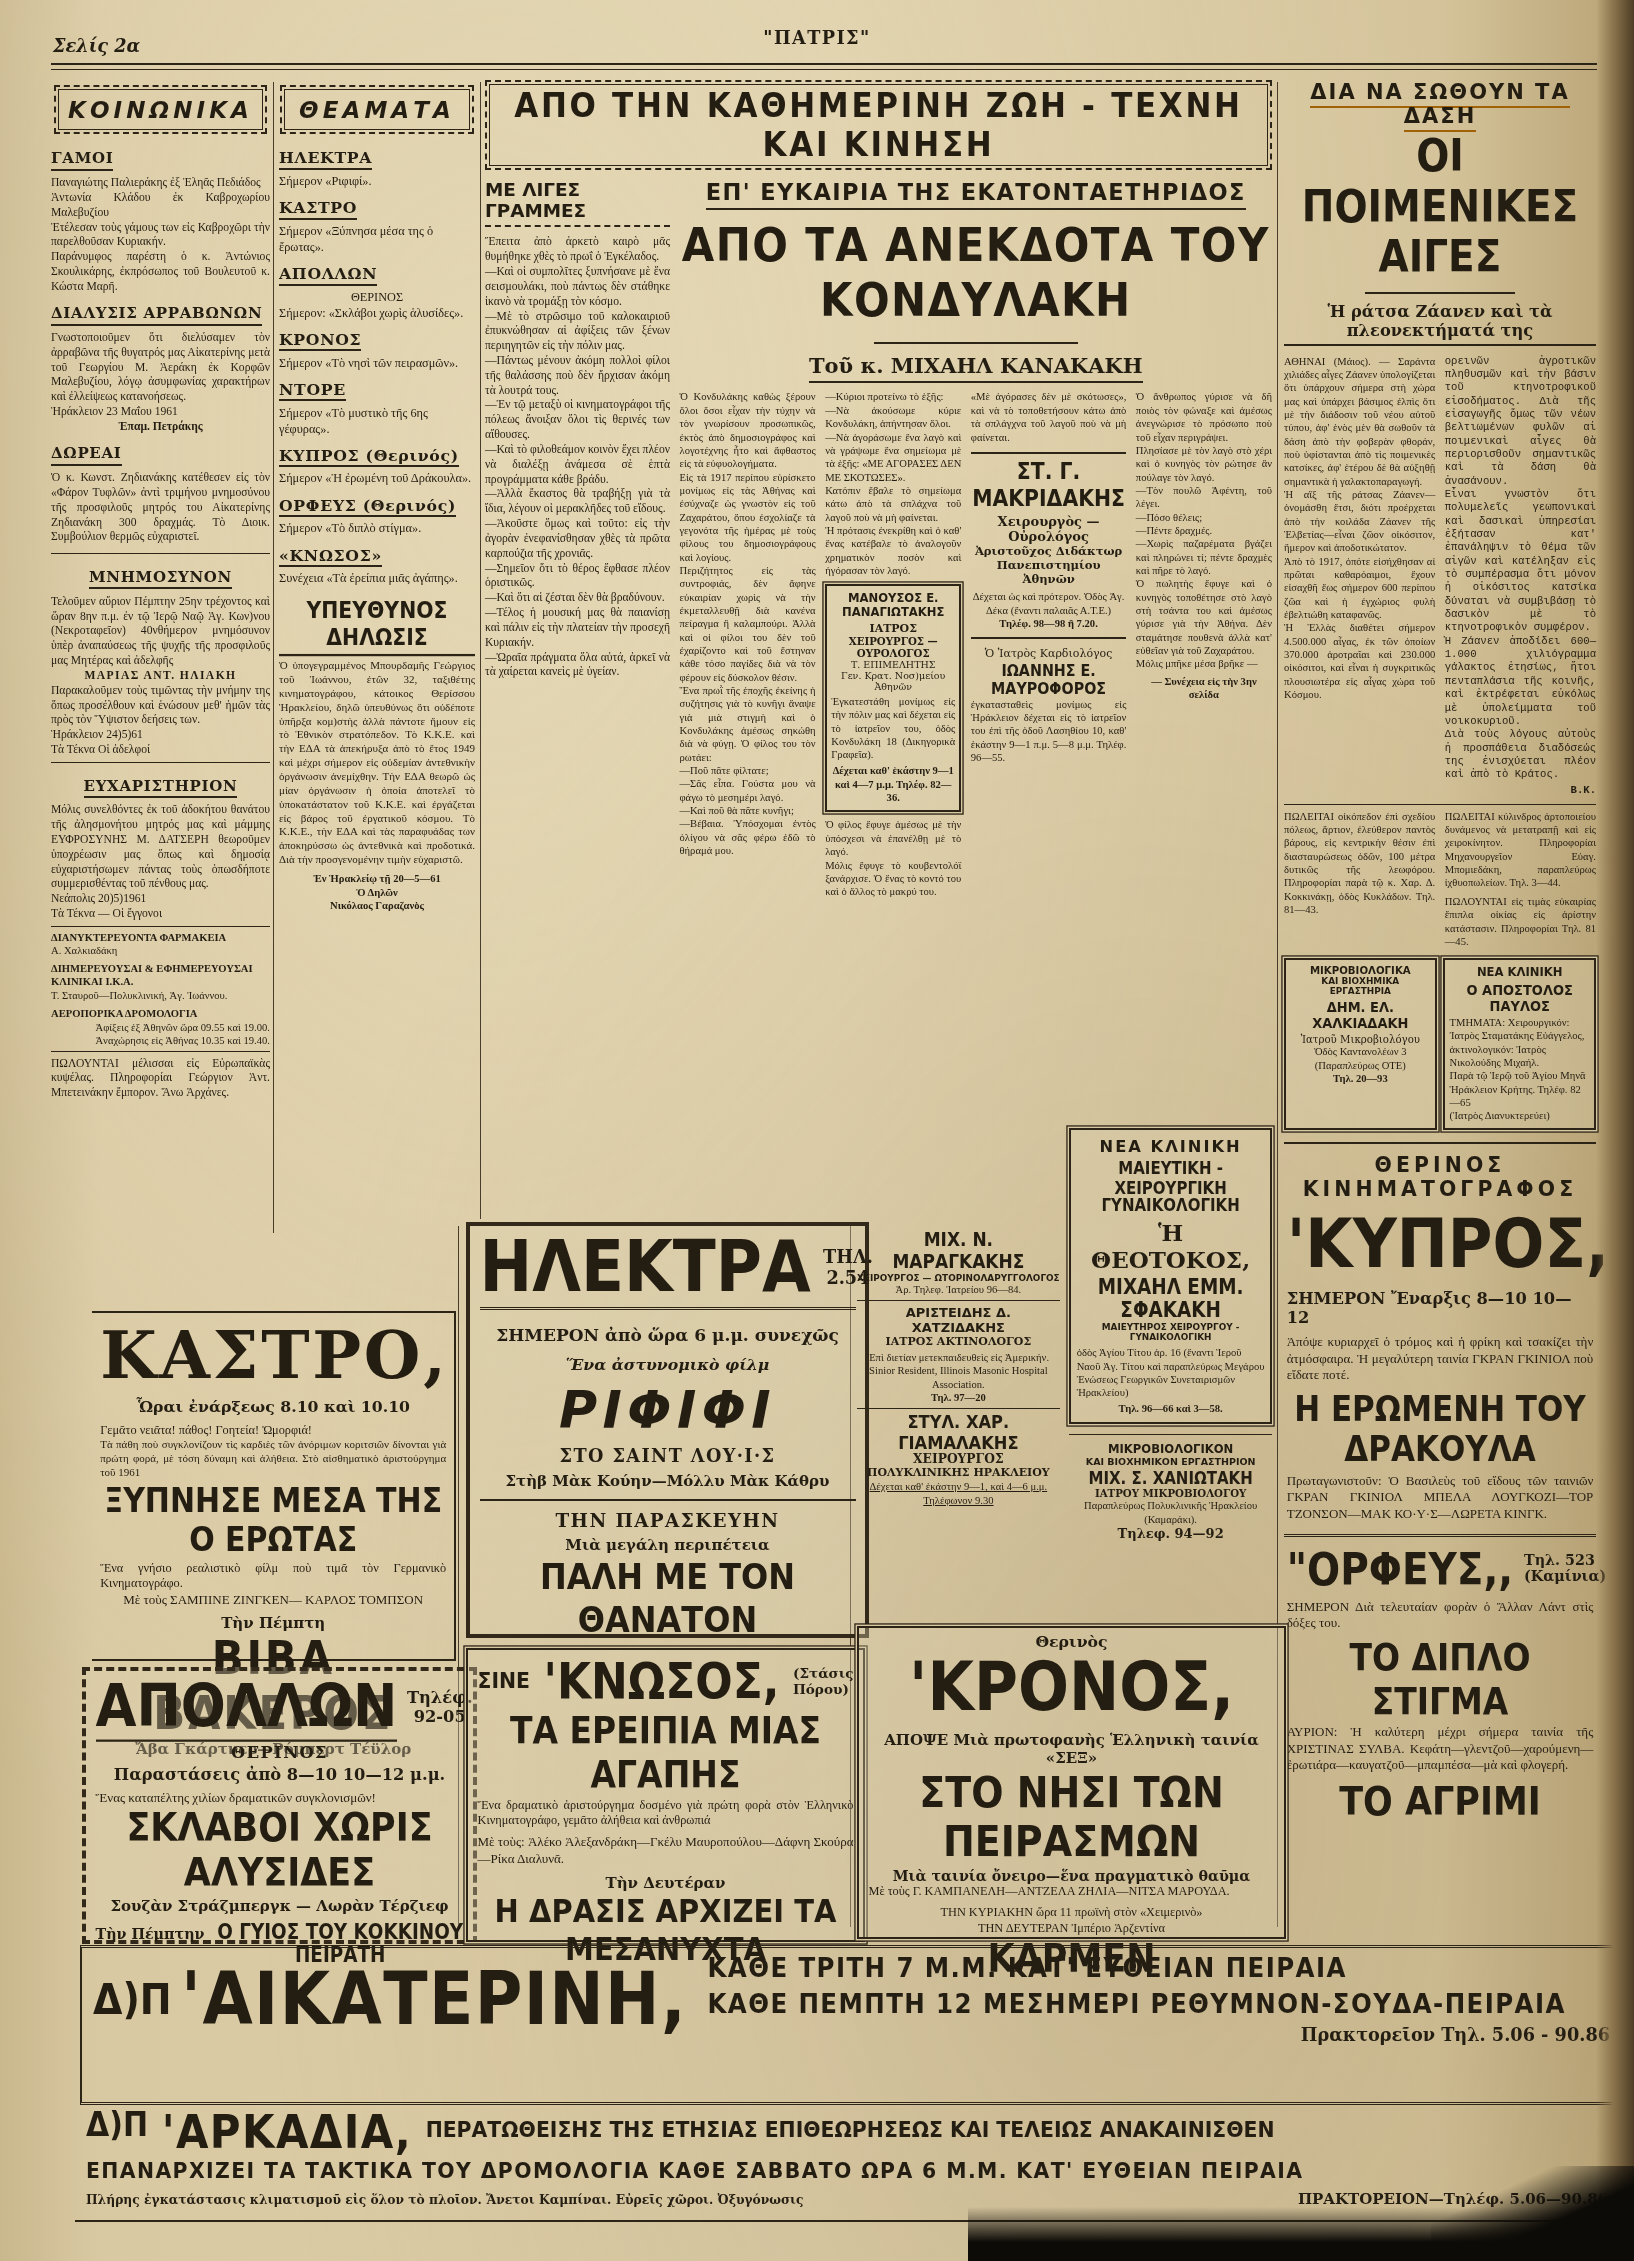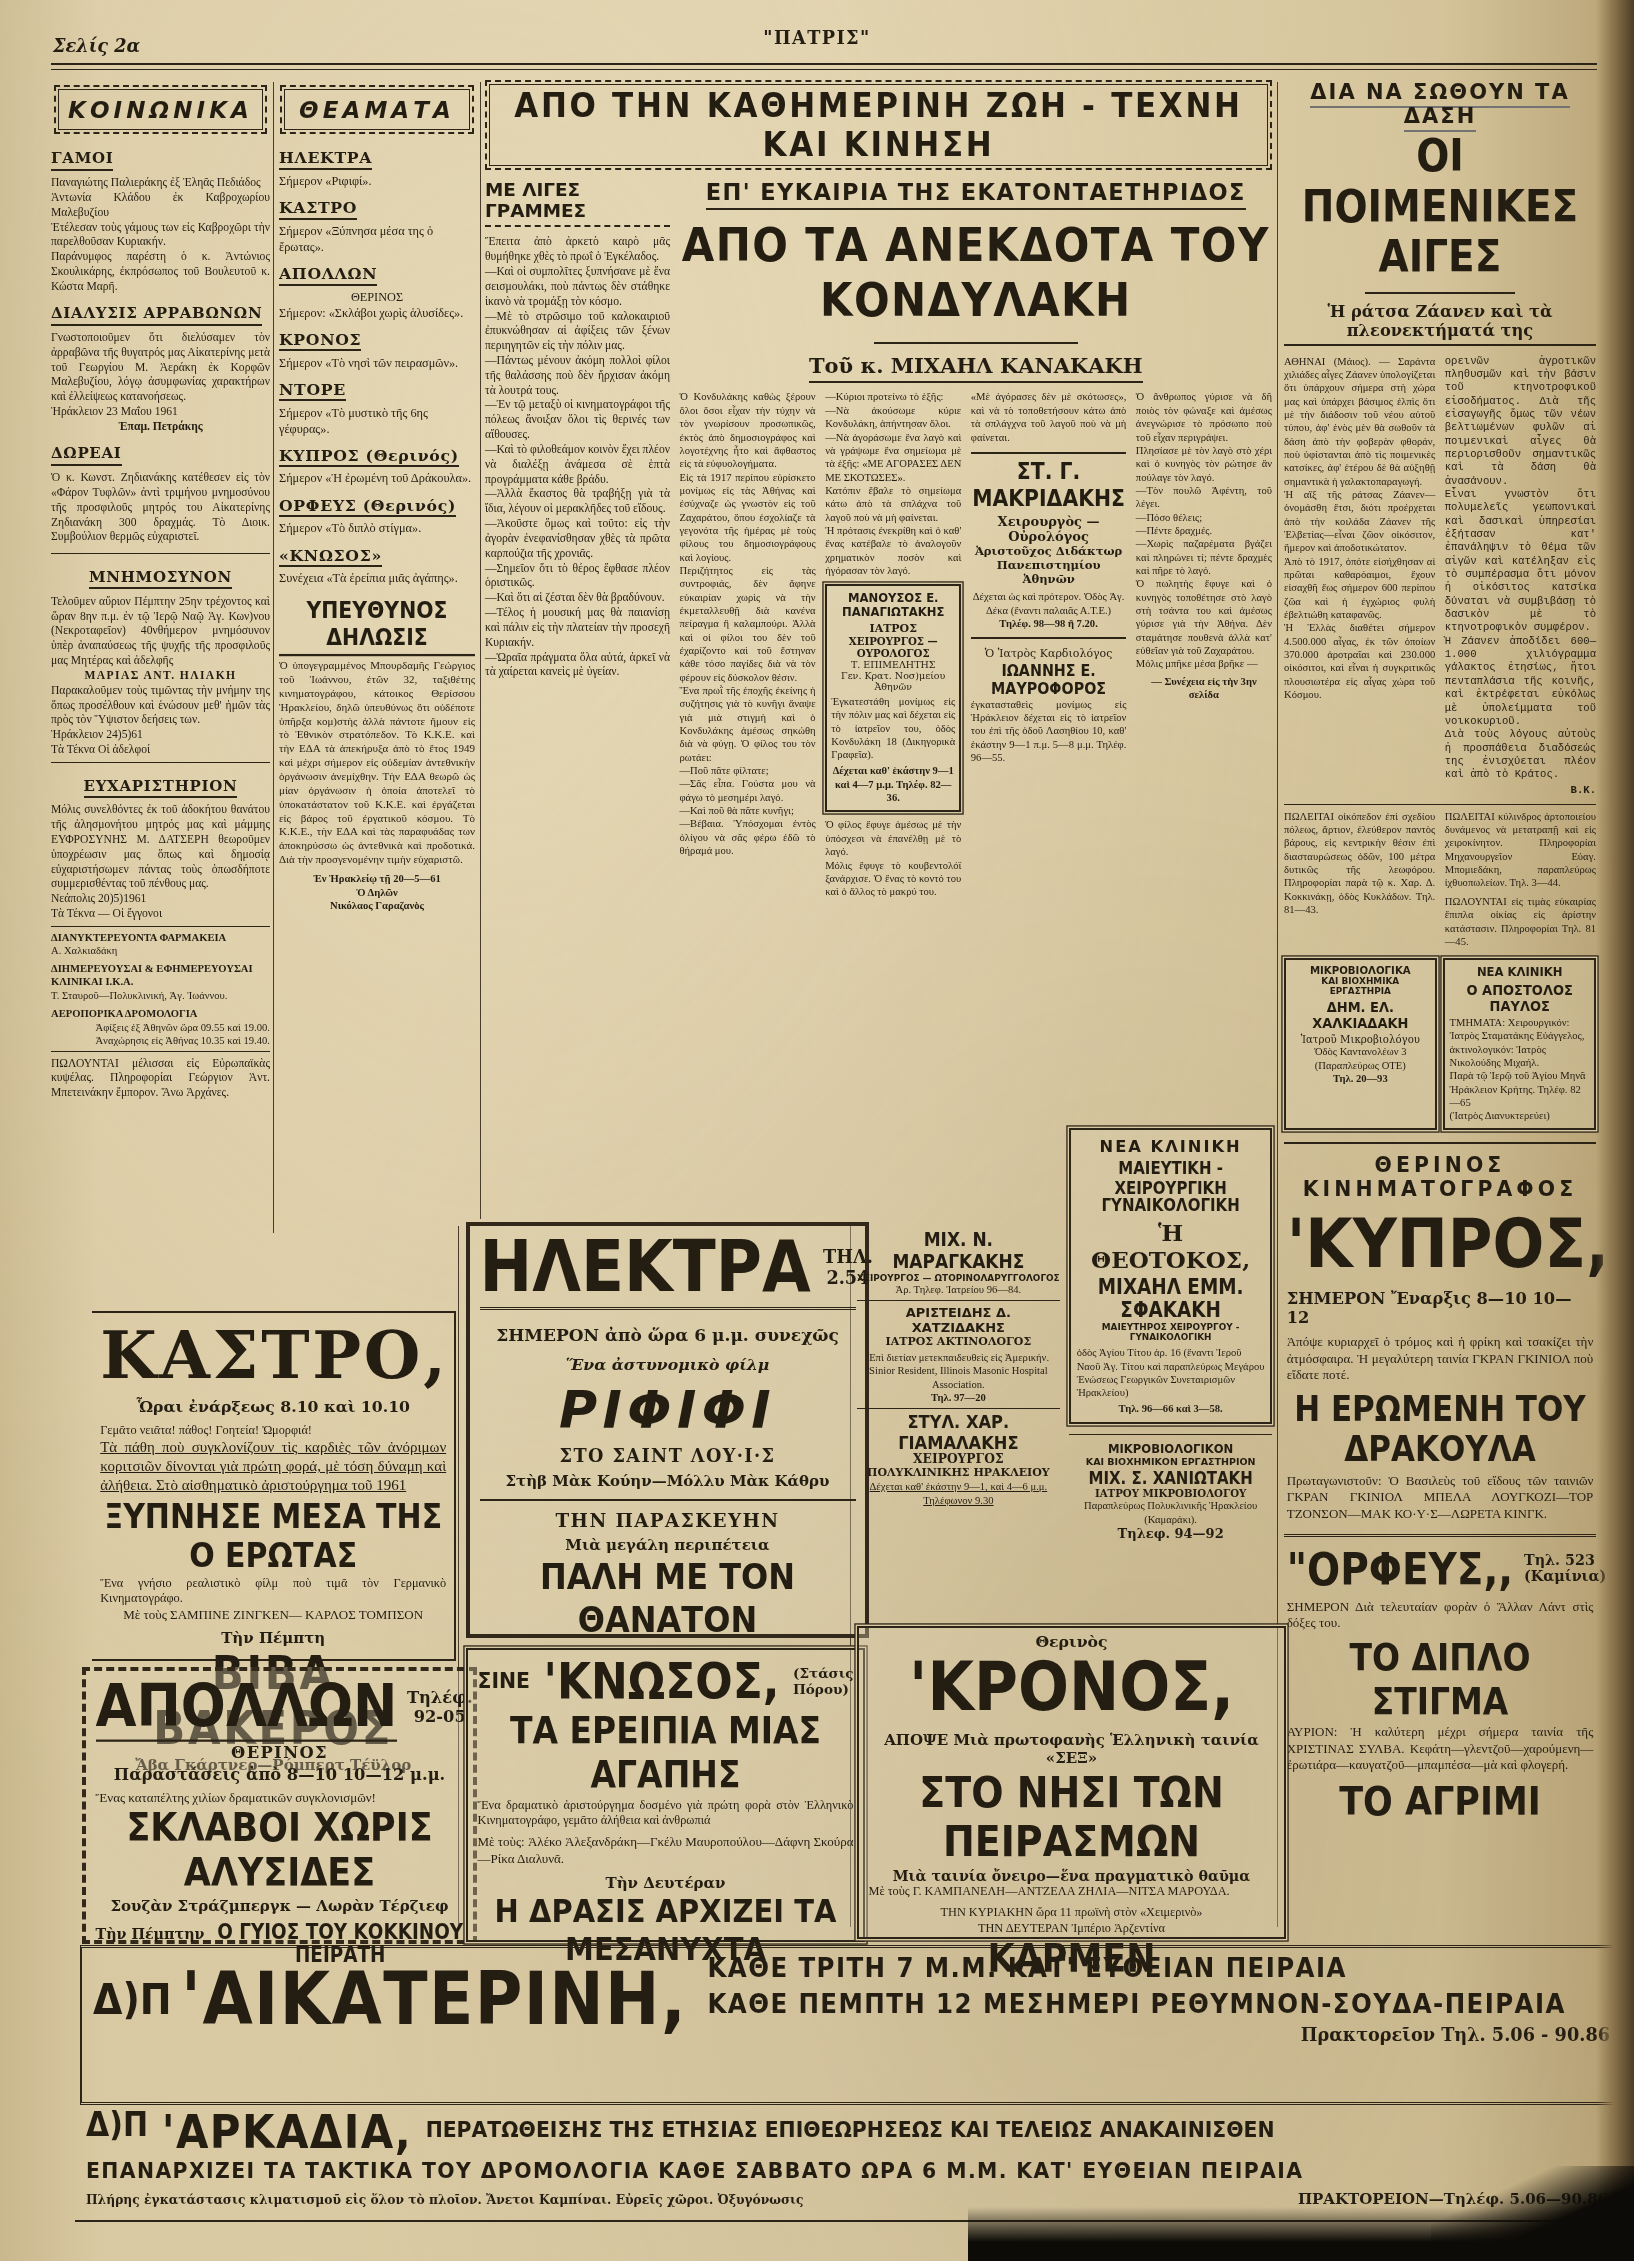--- a/index.html
+++ b/index.html
@@ -235,21 +235,21 @@
 Μόλις μπῆκε μέσα βρῆκε —</div>
           <div class="small-txt b ctr" style="margin-top:4.1px;">— Συνέχεια εἰς τὴν 3ην σελίδα</div>
         </div>
       </div>
     </div>
   </div>
 </div>
 
 <div class="abs" style="left:1284px;top:80px;width:312px;">
   <div class="ctr">
-    <span class="sans b" style="font-size:21px;letter-spacing:2px;border-bottom:2px solid #737373;padding-bottom:2px;">ΔΙΑ ΝΑ ΣΩΘΟΥΝ ΤΑ ΔΑΣΗ</span>
+    <span class="sans b" style="font-size:21px;letter-spacing:2px;border-bottom:2px solid #a16207;padding-bottom:2px;">ΔΙΑ ΝΑ ΣΩΘΟΥΝ ΤΑ ΔΑΣΗ</span>
   </div>
   <div class="film-big" style="font-size:39px;margin-top:11px;">ΟΙ ΠΟΙΜΕΝΙΚΕΣ ΑΙΓΕΣ</div>
   <div class="ctr" style="margin-top:9.5px;"><span style="display:inline-block;width:150px;border-top:2.7px solid #2c2417;"></span></div>
   <div class="serif b ctr" style="font-size:16.3px;margin-top:6.8px;border-bottom:2.7px double #2c2417;padding-bottom:4.1px;">Ἡ ράτσα Ζάανεν καὶ τὰ πλεονεκτήματά της</div>
   <div style="display:flex;gap:9.5px;margin-top:8.2px;">
     <div style="flex:1;" class="small-txt just pre">ΑΘΗΝΑΙ (Μάιος). — Σαράντα χιλιάδες αἶγες Ζάανεν ὑπολογίζεται ὅτι ὑπάρχουν σήμερα στὴ χώρα μας καὶ ὑπάρχει βάσιμος ἐλπὶς ὅτι μὲ τὴν διάδοσιν τοῦ νέου αὐτοῦ τύπου, ἀφ' ἑνὸς μὲν θὰ σωθοῦν τὰ δάση ἀπὸ τὴν φοβερὰν φθοράν, ποὺ ὑφίστανται ἀπὸ τὶς ποιμενικὲς κατσίκες, ἀφ' ἑτέρου δὲ θὰ αὐξηθῇ σημαντικὰ ἡ γαλακτοπαραγωγή.
 Ἡ αἲξ τῆς ράτσας Ζάανεν—ὀνομάσθη ἔτσι, διότι προέρχεται ἀπὸ τὴν κοιλάδα Ζάανεν τῆς Ἑλβετίας—εἶναι ζῶον οἰκόσιτον, ἥμερον καὶ ἀποδοτικώτατον.
 Ἀπὸ τὸ 1917, ὁπότε εἰσήχθησαν αἱ πρῶται καθαρόαιμοι, ἔχουν εἰσαχθῆ ἕως σήμερον 600 περίπου ζῶα καὶ ἡ ἐγχώριος φυλὴ ἐβελτιώθη καταφανῶς.
 Ἡ Ἑλλὰς διαθέτει σήμερον 4.500.000 αἶγας, ἐκ τῶν ὁποίων 370.000 ἀροτραῖαι καὶ 230.000 οἰκόσιτοι, καὶ εἶναι ἡ συγκριτικῶς πλουσιωτέρα εἰς αἶγας χώρα τοῦ Κόσμου.</div>
     <div style="flex:1;font-family:Liberation Mono, monospace;">
@@ -324,21 +324,21 @@
   <div class="serif b ctr" style="font-size:15px;margin-top:6.8px;border-bottom:2px solid #2c2417;padding-bottom:8.2px;">Στὴβ Μὰκ Κούην—Μόλλυ Μὰκ Κάθρυ</div>
   <div class="serif b ctr cap" style="font-size:18.4px;margin-top:9.5px;">ΤΗΝ ΠΑΡΑΣΚΕΥΗΝ</div>
   <div class="serif b ctr" style="font-size:15px;margin-top:5.4px;">Μιὰ μεγάλη περιπέτεια</div>
   <div class="film-big" style="font-size:32px;margin-top:5.4px;">ΠΑΛΗ ΜΕ ΤΟΝ ΘΑΝΑΤΟΝ</div>
 </div>
 
 <div class="abs" style="left:92px;top:1311px;width:346px;height:338px;border:2.7px double #2c2417;border-left:none;border-right:2px solid #2c2417;padding:4.1px 8.2px;">
   <div class="serif b ctr" style="font-size:65px;letter-spacing:2.7px;">ΚΑΣΤΡΟ,</div>
   <div class="serif b ctr" style="font-size:15.7px;margin-top:4.1px;">Ὧραι ἐνάρξεως 8.10 καὶ 10.10</div>
   <div class="small-txt" style="font-size:12.3px;margin-top:6.8px;">Γεμᾶτο νειᾶτα! πάθος! Γοητεία! Ὠμορφιά!</div>
-  <div class="small-txt just" style="font-size:15px;text-decoration:underline;">Τὰ πάθη ποὺ συγκλονίζουν τὶς καρδιὲς τῶν ἀνόριμων κοριτσιῶν δίνονται γιὰ πρώτη φορά, μὲ τόση δύναμη καὶ ἀλήθεια. Στὸ αἰσθηματικὸ ἀριστούργημα τοῦ 1961</div>
+  <div class="small-txt just" style="font-size:11px;">Τὰ πάθη ποὺ συγκλονίζουν τὶς καρδιὲς τῶν ἀνόριμων κοριτσιῶν δίνονται γιὰ πρώτη φορά, μὲ τόση δύναμη καὶ ἀλήθεια. Στὸ αἰσθηματικὸ ἀριστούργημα τοῦ 1961</div>
   <div class="film-big" style="font-size:30px;margin-top:5.4px;">ΞΥΠΝΗΣΕ ΜΕΣΑ ΤΗΣ Ο ΕΡΩΤΑΣ</div>
   <div class="small-txt just" style="font-size:12.3px;margin-top:5.4px;">Ἕνα γνήσιο ρεαλιστικὸ φίλμ ποὺ τιμᾶ τὸν Γερμανικὸ Κινηματογράφο.</div>
   <div class="small-txt ctr" style="font-size:13px;">Μὲ τοὺς ΣΑΜΠΙΝΕ ΖΙΝΓΚΕΝ— ΚΑΡΛΟΣ ΤΟΜΠΣΟΝ</div>
   <div class="serif b ctr" style="font-size:15px;margin-top:5.4px;">Τὴν Πέμπτη</div>
   <div class="film-big" style="font-size:42px;margin-top:4.1px;letter-spacing:2.7px;">ΒΙΒΑ ΒΑΚΕΡΟΣ</div>
   <div class="serif b ctr" style="font-size:15px;margin-top:6.8px;">Ἄβα Γκάρτνερ—Ρόμπερτ Τέϋλορ</div>
 </div>
 
 <div class="abs adbox-heavy" style="left:82px;top:1667px;width:368px;height:261px;padding:4.1px 9.5px;border-style:dashed;">
   <div style="display:flex;align-items:center;gap:9.5px;">

